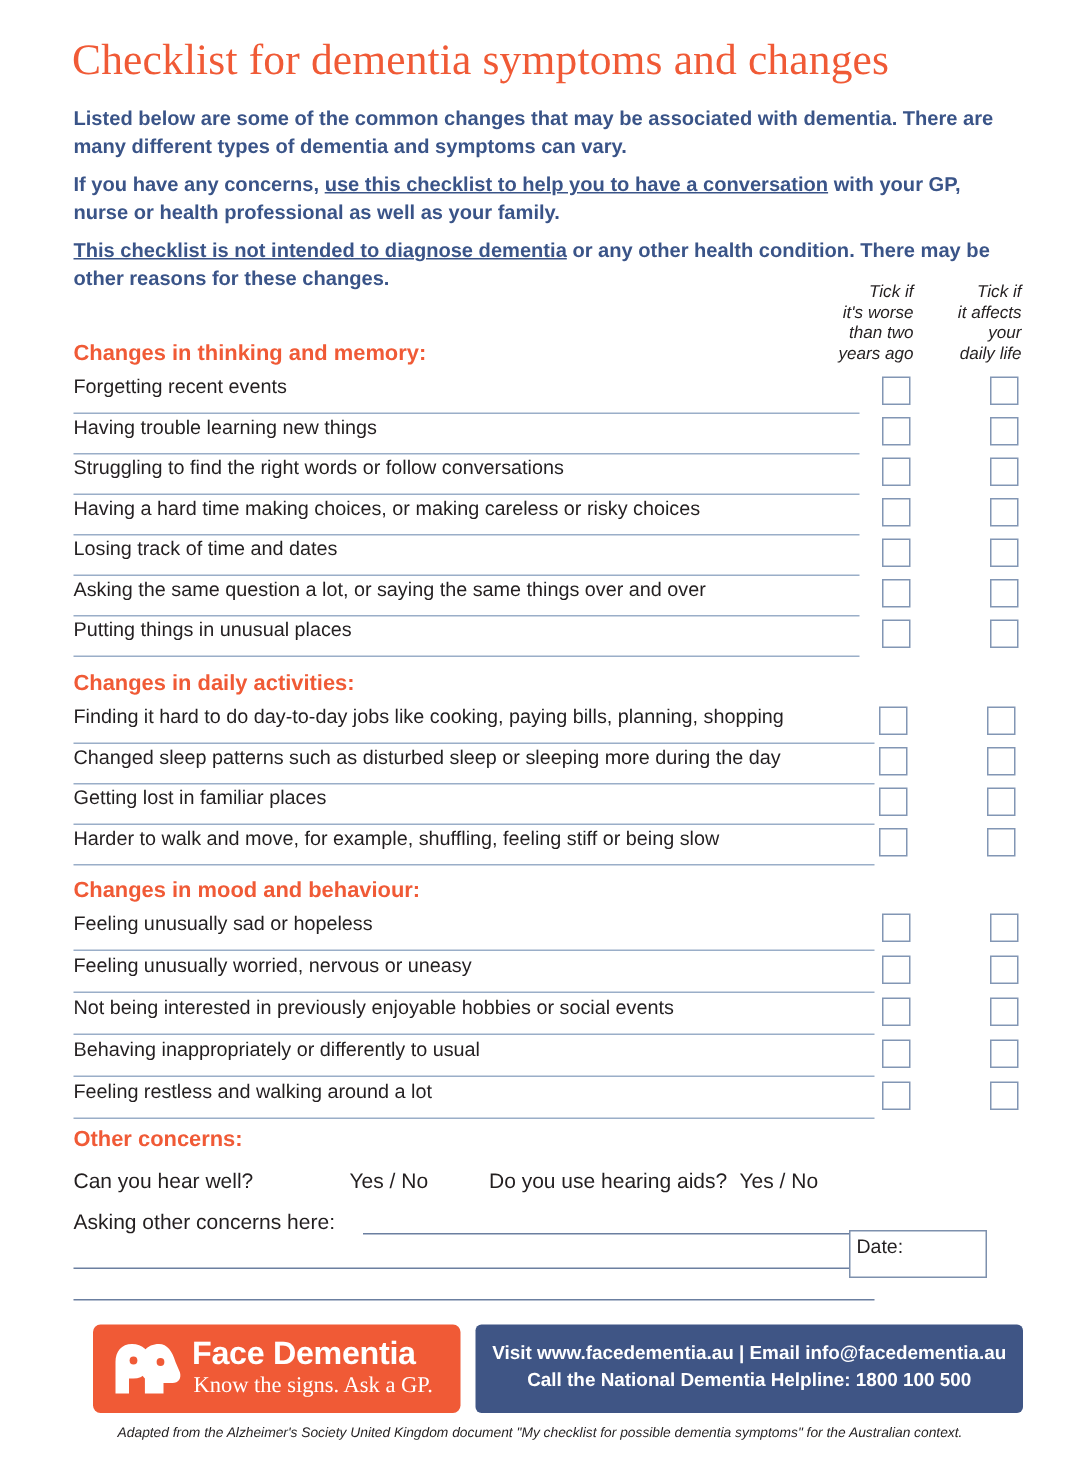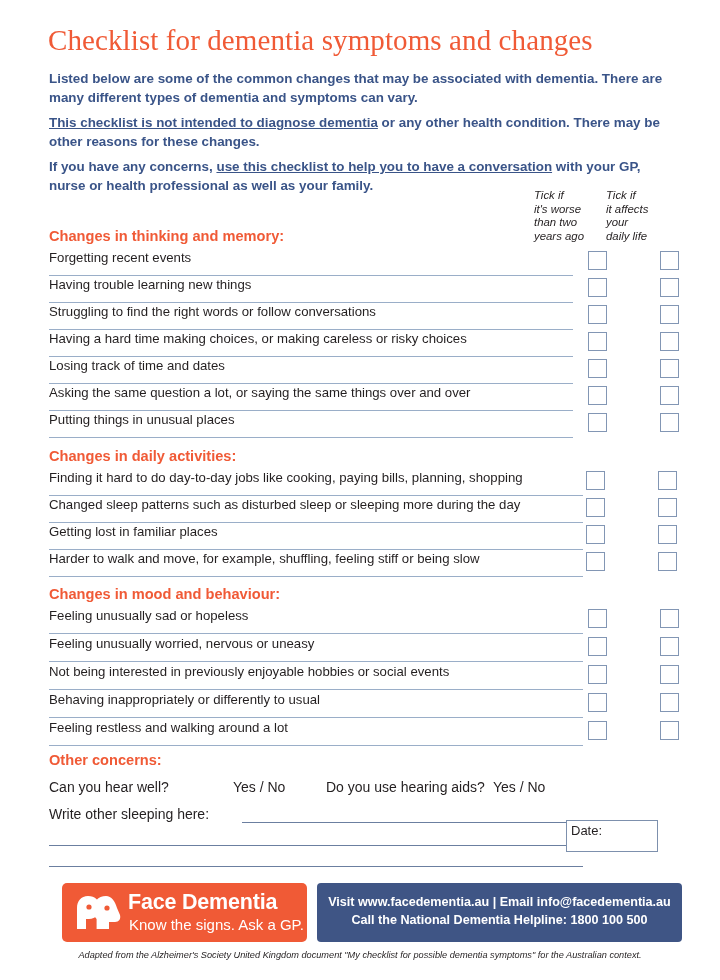--- a/index.html
+++ b/index.html
@@ -55,20 +55,21 @@
   .intro .u { text-decoration: underline; }
 
   
   .tickhead {
     position: absolute;
     top: 189px;
     font-style: italic;
     font-size: 11.4px;
     line-height: 13.6px;
     color: #231f20;
+    text-align: right;
   }
   #tickhead-worse { left: 520px; width: 75px; }
   #tickhead-affects { left: 592px; width: 75px; }
 
   
   .sect-head {
     position: absolute;
     left: 35px;
     font-size: 14.6px;
     font-weight: bold;
@@ -160,21 +161,21 @@
     color: #ffffff;
     font-size: 21.5px;
     font-weight: bold;
     letter-spacing: -0.2px;
   }
   .logo-tag {
     position: absolute;
     left: 67px;
     top: 33px;
     color: #ffffff;
-    font-family: Liberation Sans, sans-serif;
+    font-family: Liberation Serif, serif;
     font-size: 15px;
   }
   .contact-panel {
     position: absolute;
     left: 303px;
     top: 883px;
     width: 365px;
     height: 59px;
     background: #3F5585;
     border-radius: 4px;
@@ -207,24 +208,24 @@
 <div class="page">
   <div class="sheet">
 
     <div class="title">Checklist for dementia symptoms and changes</div>
 
     <div class="intro">
       <p>
         <span>Listed below are some of the common changes that may be associated with dementia. There are many different types of dementia and symptoms can vary.</span>
       </p>
       <p>
-        <span class="u">This checklist is not intended to diagnose dementia</span><span> or any other health condition. There may be other reasons for these changes.</span>
+        <span>If you have any concerns, </span><span class="u">use this checklist to help you to have a conversation</span><span> with your GP, nurse or health professional as well as your family.</span>
       </p>
       <p>
-        <span>If you have any concerns, </span><span class="u">use this checklist to help you to have a conversation</span><span> with your GP, nurse or health professional as well as your family.</span>
+        <span class="u">This checklist is not intended to diagnose dementia</span><span> or any other health condition. There may be other reasons for these changes.</span>
       </p>
     </div>
 
     <div class="tickhead" id="tickhead-worse" style="white-space: pre-line;">Tick if
 it's worse
 than two
 years ago</div>
     <div class="tickhead" id="tickhead-affects" style="white-space: pre-line;">Tick if
 it affects
 your
@@ -332,21 +333,21 @@
         <div class="cbox" style="left: 646px; top: 721px;"></div>
       </div>
 
     <div class="sect-head" id="oc-heading" style="top: 752px;">Other concerns:</div>
 
     <div class="oc-line" style="left:35px; top:779px;">Can you hear well?</div>
     <div class="oc-line" style="left:219px; top:779px;">Yes / No</div>
     <div class="oc-line" style="left:312px; top:779px;">Do you use hearing aids?</div>
     <div class="oc-line" style="left:479px; top:779px;">Yes / No</div>
 
-    <div class="oc-line" style="left:35px; top:806px;">Write other sleeping here:</div>
+    <div class="oc-line" style="left:35px; top:806px;">Asking other concerns here:</div>
 
     <div class="wline" style="left:228px; top:822px; width:341px;"></div>
     <div class="wline" style="left:35px; top:845px; width:534px;"></div>
     <div class="wline" style="left:35px; top:866px; width:534px;"></div>
 
     <div class="datebox">
       <div class="dlabel">Date:</div>
     </div>
 
     <div class="logo-panel">

